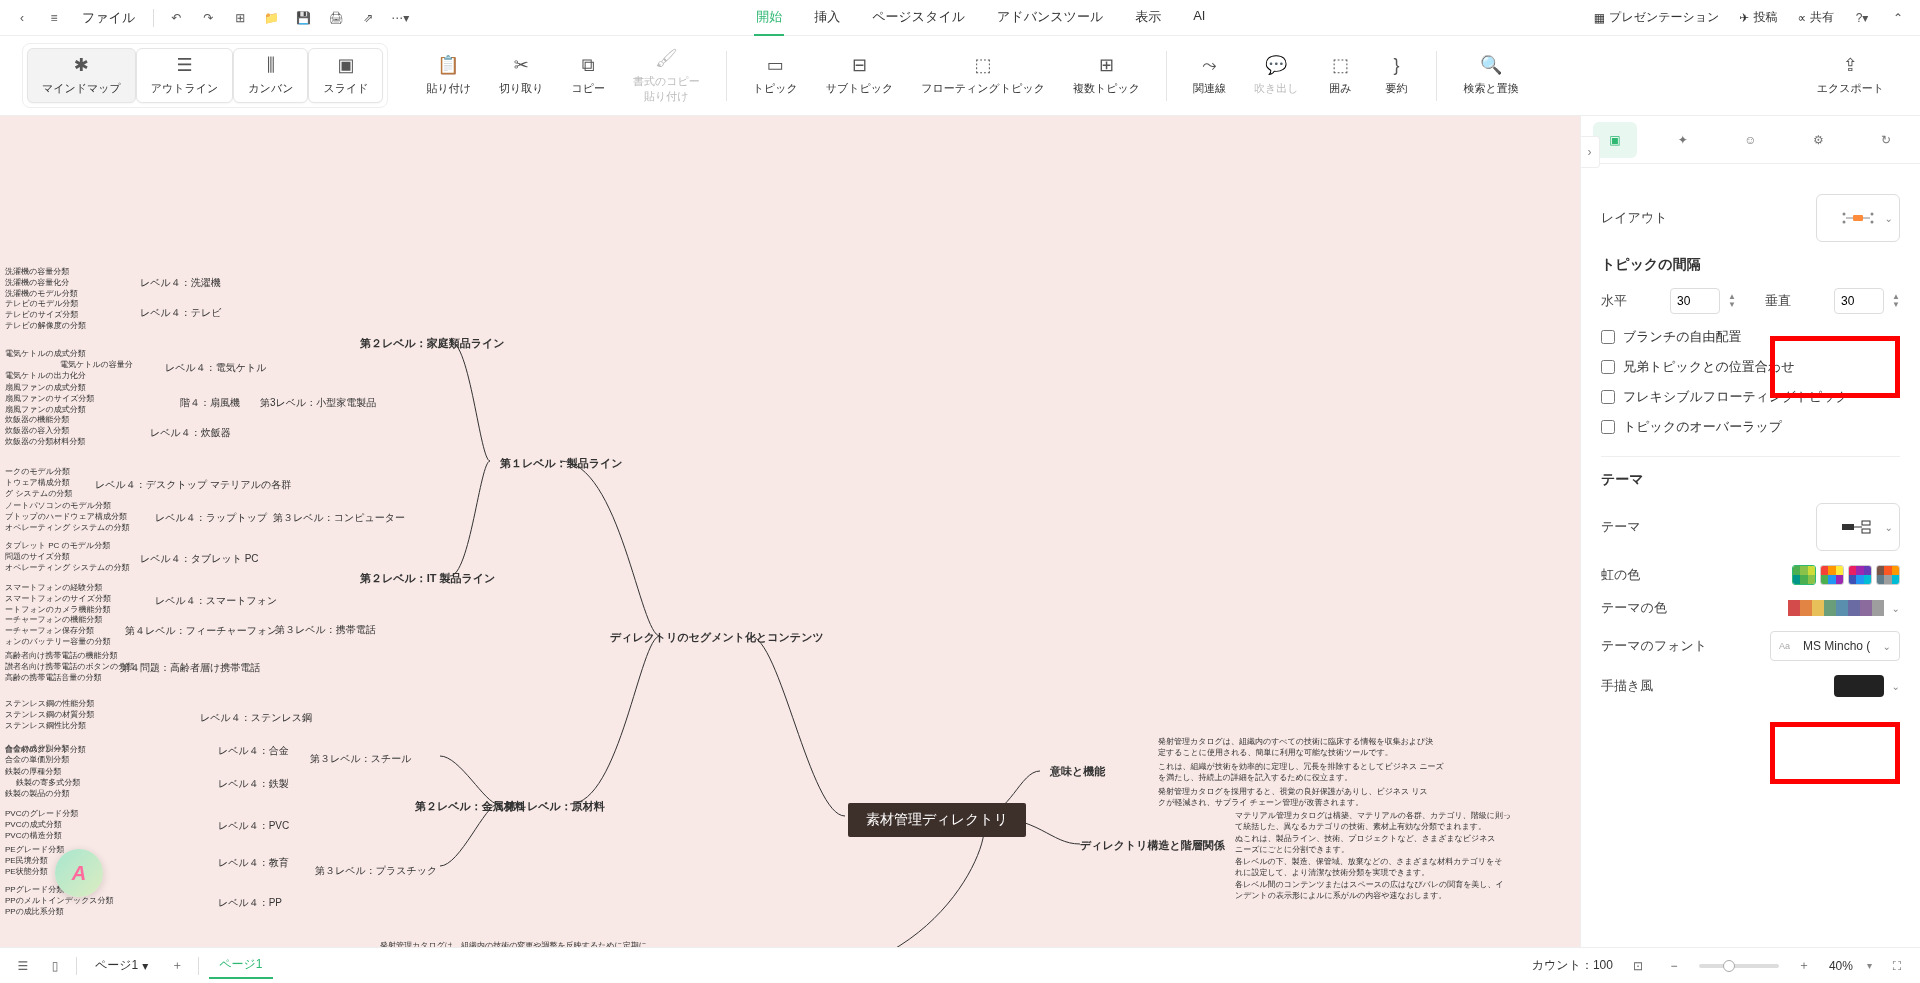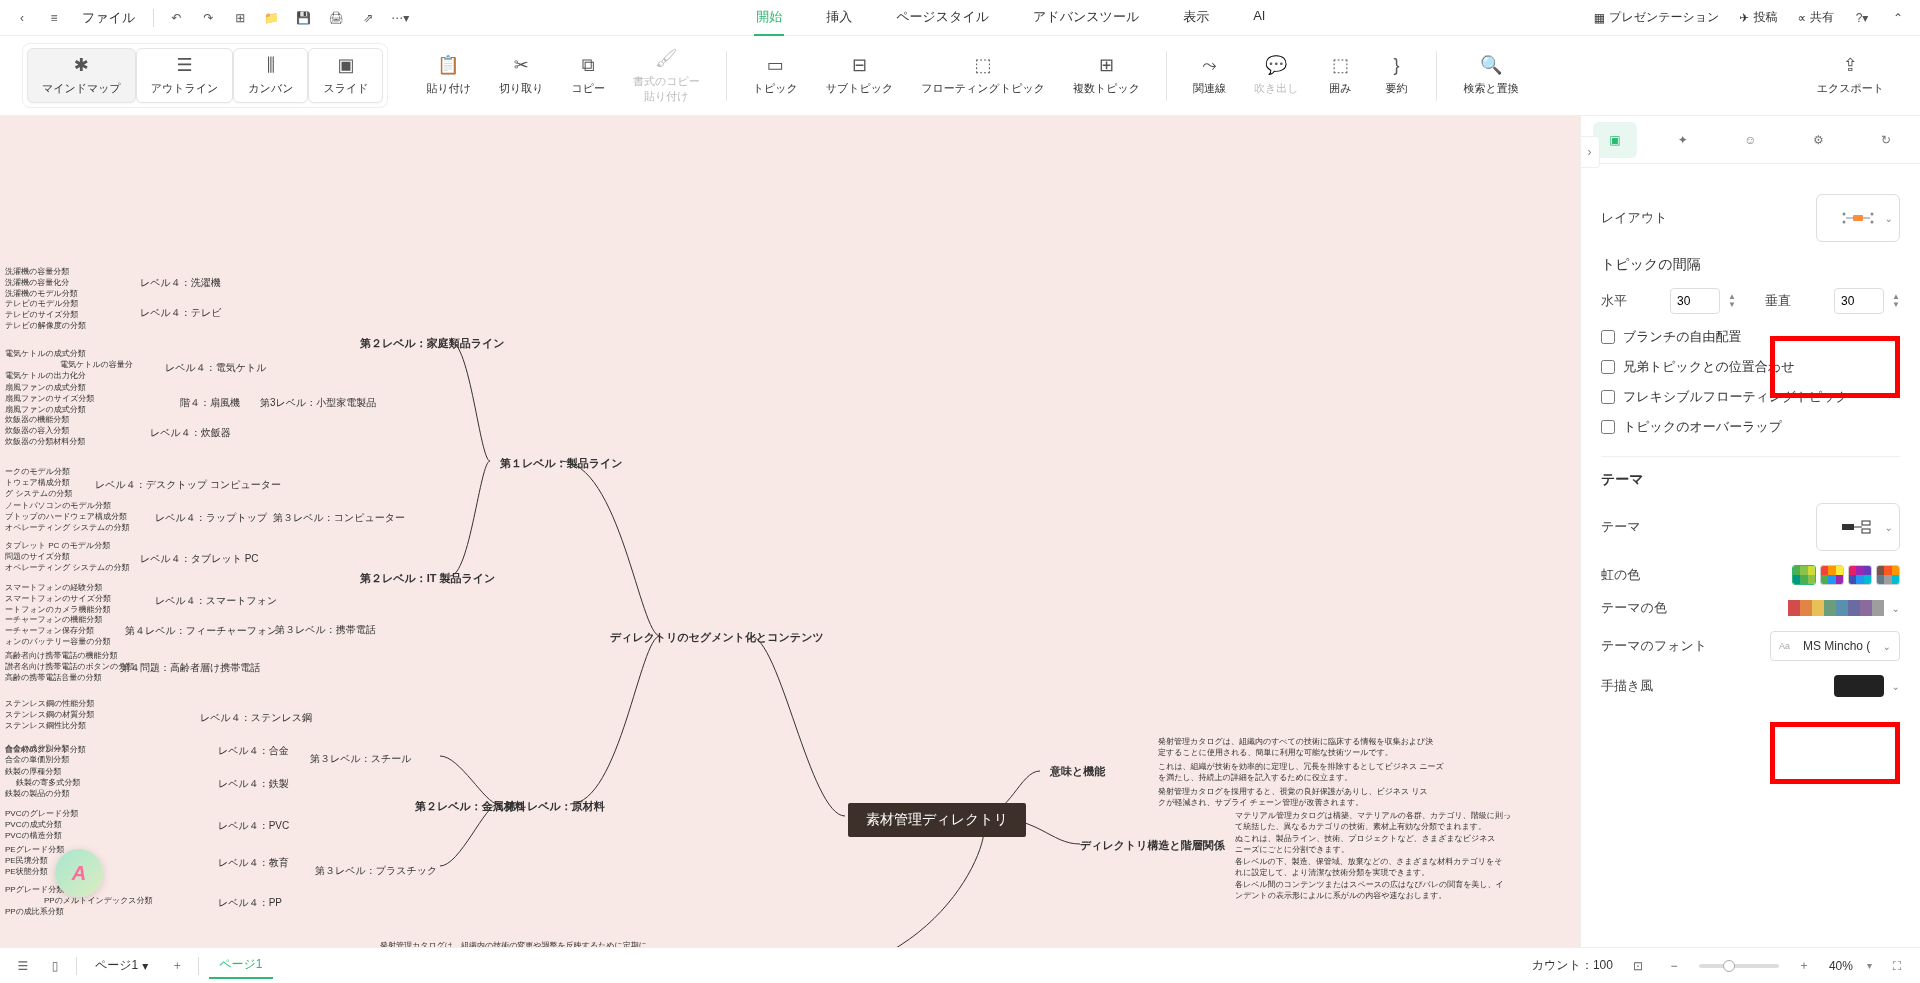--- a/index.html
+++ b/index.html
@@ -4,21 +4,21 @@
 <style>
 * { margin: 0; padding: 0; box-sizing: border-box; font-family: sans-serif; }
 body { width: 1920px; height: 983px; background: #fff; overflow: hidden; font-size: 12px; color: #333; position: relative; }
 
 
 .topbar { height: 36px; display: flex; align-items: center; padding: 0 8px; border-bottom: 1px solid #eee; }
 .topbar .left { display: flex; align-items: center; gap: 4px; }
 .topbar .icon-btn { width: 28px; height: 28px; display: flex; align-items: center; justify-content: center; cursor: pointer; border-radius: 4px; color: #555; }
 .topbar .file-label { padding: 0 10px; font-size: 13px; }
 .topbar .divider { width: 1px; height: 18px; background: #ddd; margin: 0 4px; }
-.topbar .tabs { display: flex; gap: 40px; margin-left: 340px; }
+.topbar .tabs { display: flex; gap: 28px; margin-left: 340px; }
 .topbar .tab { padding: 8px 2px; font-size: 13px; cursor: pointer; border-bottom: 2px solid transparent; }
 .topbar .tab.active { color: #2eb872; border-bottom-color: #2eb872; }
 .topbar .right { margin-left: auto; display: flex; align-items: center; gap: 8px; }
 .topbar .right-item { display: flex; align-items: center; gap: 4px; font-size: 12px; cursor: pointer; padding: 4px 6px; }
 
 
 .ribbon { height: 80px; display: flex; align-items: center; padding: 0 10px; border-bottom: 1px solid #eee; gap: 0; }
 .ribbon-group { display: flex; align-items: center; padding: 0 12px; height: 70px; }
 .ribbon-sep { width: 1px; height: 50px; background: #e5e5e5; }
 .ribbon-btn { display: flex; flex-direction: column; align-items: center; justify-content: center; gap: 6px; padding: 6px 14px; cursor: pointer; border-radius: 6px; font-size: 11px; min-width: 56px; }
@@ -279,21 +279,21 @@
     <div class="node-text" style="left:273px;top:395px">第３レベル：コンピューター</div>
     <div class="node-text" style="left:275px;top:507px">第３レベル：携帯電話</div>
     <div class="node-text" style="left:310px;top:636px">第３レベル：スチール</div>
     <div class="node-text" style="left:315px;top:748px">第３レベル：プラスチック</div>
 
     <div class="node-text" style="left:140px;top:160px">レベル４：洗濯機</div>
     <div class="node-text" style="left:140px;top:190px">レベル４：テレビ</div>
     <div class="node-text" style="left:165px;top:245px">レベル４：電気ケトル</div>
     <div class="node-text" style="left:180px;top:280px">階４：扇風機</div>
     <div class="node-text" style="left:150px;top:310px">レベル４：炊飯器</div>
-    <div class="node-text" style="left:95px;top:362px">レベル４：デスクトップ コンピューター</div>
+    <div class="node-text" style="left:95px;top:362px">レベル４：デスクトップ マテリアルの各群</div>
     <div class="node-text" style="left:155px;top:395px">レベル４：ラップトップ</div>
     <div class="node-text" style="left:140px;top:436px">レベル４：タブレット PC</div>
     <div class="node-text" style="left:155px;top:478px">レベル４：スマートフォン</div>
     <div class="node-text" style="left:125px;top:508px">第４レベル：フィーチャーフォン</div>
     <div class="node-text" style="left:120px;top:545px">第４問題：高齢者層け携帯電話</div>
     <div class="node-text" style="left:200px;top:595px">レベル４：ステンレス鋼</div>
     <div class="node-text" style="left:218px;top:628px">レベル４：合金</div>
     <div class="node-text" style="left:218px;top:661px">レベル４：鉄製</div>
     <div class="node-text" style="left:218px;top:703px">レベル４：PVC</div>
     <div class="node-text" style="left:218px;top:740px">レベル４：教育</div>
@@ -342,21 +342,21 @@
         <div class="node-text tiny" style="left: 5px; top: 650px;">鉄製の厚種分類</div>
         <div class="node-text tiny" style="left: 5px; top: 661px; padding-left: 11px;">鉄製の寄多式分類</div>
         <div class="node-text tiny" style="left: 5px; top: 672px;">鉄製の製品の分類</div>
         <div class="node-text tiny" style="left: 5px; top: 692px;">PVCのグレード分類</div>
         <div class="node-text tiny" style="left: 5px; top: 703px;">PVCの成式分類</div>
         <div class="node-text tiny" style="left: 5px; top: 714px;">PVCの構造分類</div>
         <div class="node-text tiny" style="left: 5px; top: 728px;">PEグレード分類</div>
         <div class="node-text tiny" style="left: 5px; top: 739px;">PE民境分類</div>
         <div class="node-text tiny" style="left: 5px; top: 750px;">PE状態分類</div>
         <div class="node-text tiny" style="left: 5px; top: 768px;">PPグレード分類</div>
-        <div class="node-text tiny" style="left: 5px; top: 779px; margin-left: 39px;">PPのメルトインデックス分類</div>
+        <div class="node-text tiny" style="left: 5px; top: 779px;">PPのメルトインデックス分類</div>
         <div class="node-text tiny" style="left: 5px; top: 790px;">PPの成比系分類</div>
       </div>
 
     <div class="ai-bubble">A</div>
   </div>
 
   <div class="rpanel" style="position:relative">
     <div class="collapse-handle">›</div>
     <div class="rpanel-tabs">
       <div class="rpanel-tab active">
@@ -385,21 +385,21 @@
               <line x1="25" y1="12" x2="32" y2="12" stroke="#888"></line>
               <circle cx="6" cy="8" r="1.5" fill="#888"></circle>
               <circle cx="6" cy="16" r="1.5" fill="#888"></circle>
               <circle cx="34" cy="8" r="1.5" fill="#888"></circle>
               <circle cx="34" cy="16" r="1.5" fill="#888"></circle>
             </svg>
           <span class="chev">⌄</span>
         </div>
       </div>
 
-      <div class="section-title first" style="font-weight:normal;border:none">トピックの間隔</div>
+      <div class="section-title first" style="font-weight:bold;border:none">トピックの間隔</div>
       <div class="field-row">
         <div class="num-input">
           <span class="field-label">水平</span>
           <input value="30" style="">
           <div class="spinner">▲<br>▼</div>
         </div>
         <div class="num-input">
           <span class="field-label">垂直</span>
           <input value="30" style="">
           <div class="spinner">▲<br>▼</div>

